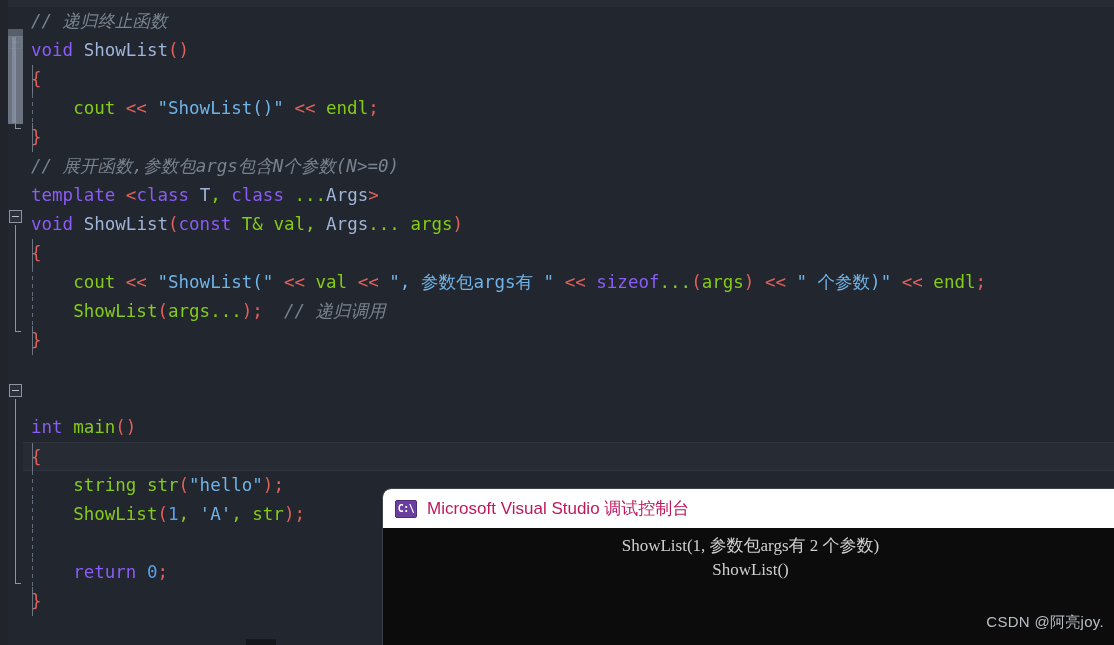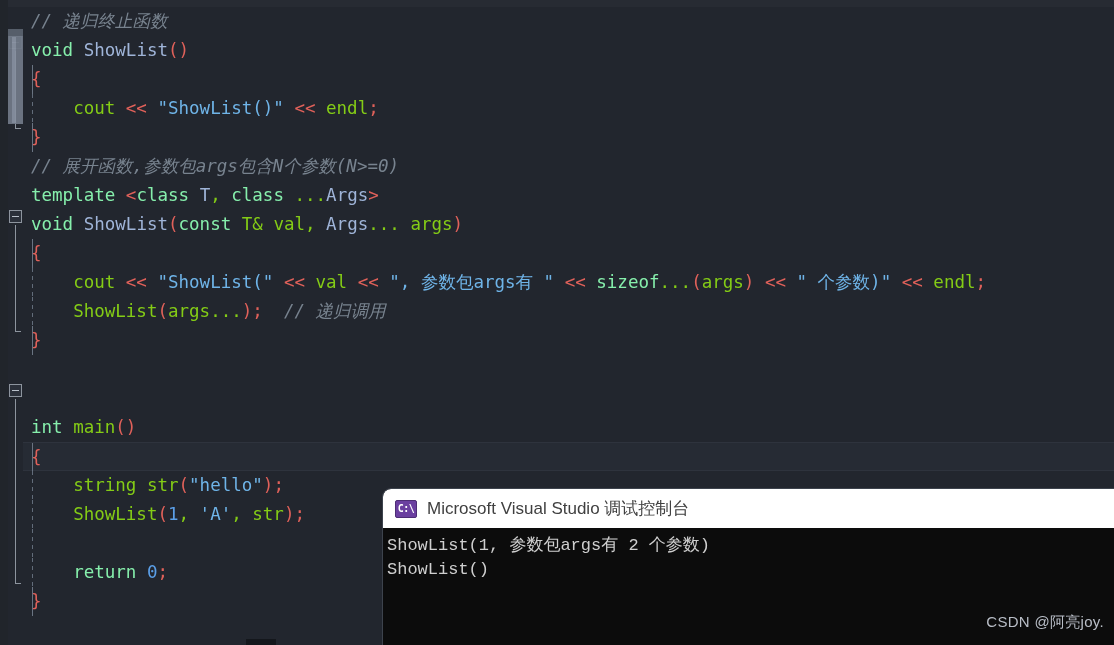--- a/index.html
+++ b/index.html
@@ -112,21 +112,21 @@
   }
   .vbar {
     position: absolute;
     left: 9px; top: 0;
     width: 1px; height: 29px;
     background: #6a7482;
   }
 
   
   .cm  { color: #78838f; font-style: italic; }
-  .kw  { color: #86efac; }
+  .kw  { color: #8b5cf6; }
   .fn  { color: #9fb4d8; }
   .id  { color: #84cc16; }
   .pn  { color: #e0615a; }
   .str { color: #6fb4e8; }
   .op  { color: #e0615a; }
   .num { color: #5b9fe8; }
   .ty  { color: #9fb4d8; }
 
   
   #console {
@@ -155,33 +155,34 @@
     justify-content: center;
     color: #ffffff;
     font-family: "DejaVu Sans Mono", "Liberation Mono", monospace;
     font-size: 10px;
     font-weight: bold;
     letter-spacing: -.5px;
     flex: none;
   }
   .con-title-text {
     margin-left: 10px;
-    color: #404040;
+    color: #be185d;
     font-family: "Liberation Sans", sans-serif;
     font-size: 17px;
   }
   .con-body {
     height: 117px;
     background: #0c0c0c;
     padding: 6px 0 7px 4px;
-    font-family: Liberation Mono, monospace;
+    font-family: Liberation Serif, serif;
     font-size: 17px;
     line-height: 24px;
     color: #cfcfcf;
     white-space: pre;
+    text-align: center;
   }
 
   
   .hscroll-stub {
     position: absolute;
     left: 246px; top: 639px;
     width: 30px; height: 6px;
     background: #14171c;
   }
 

